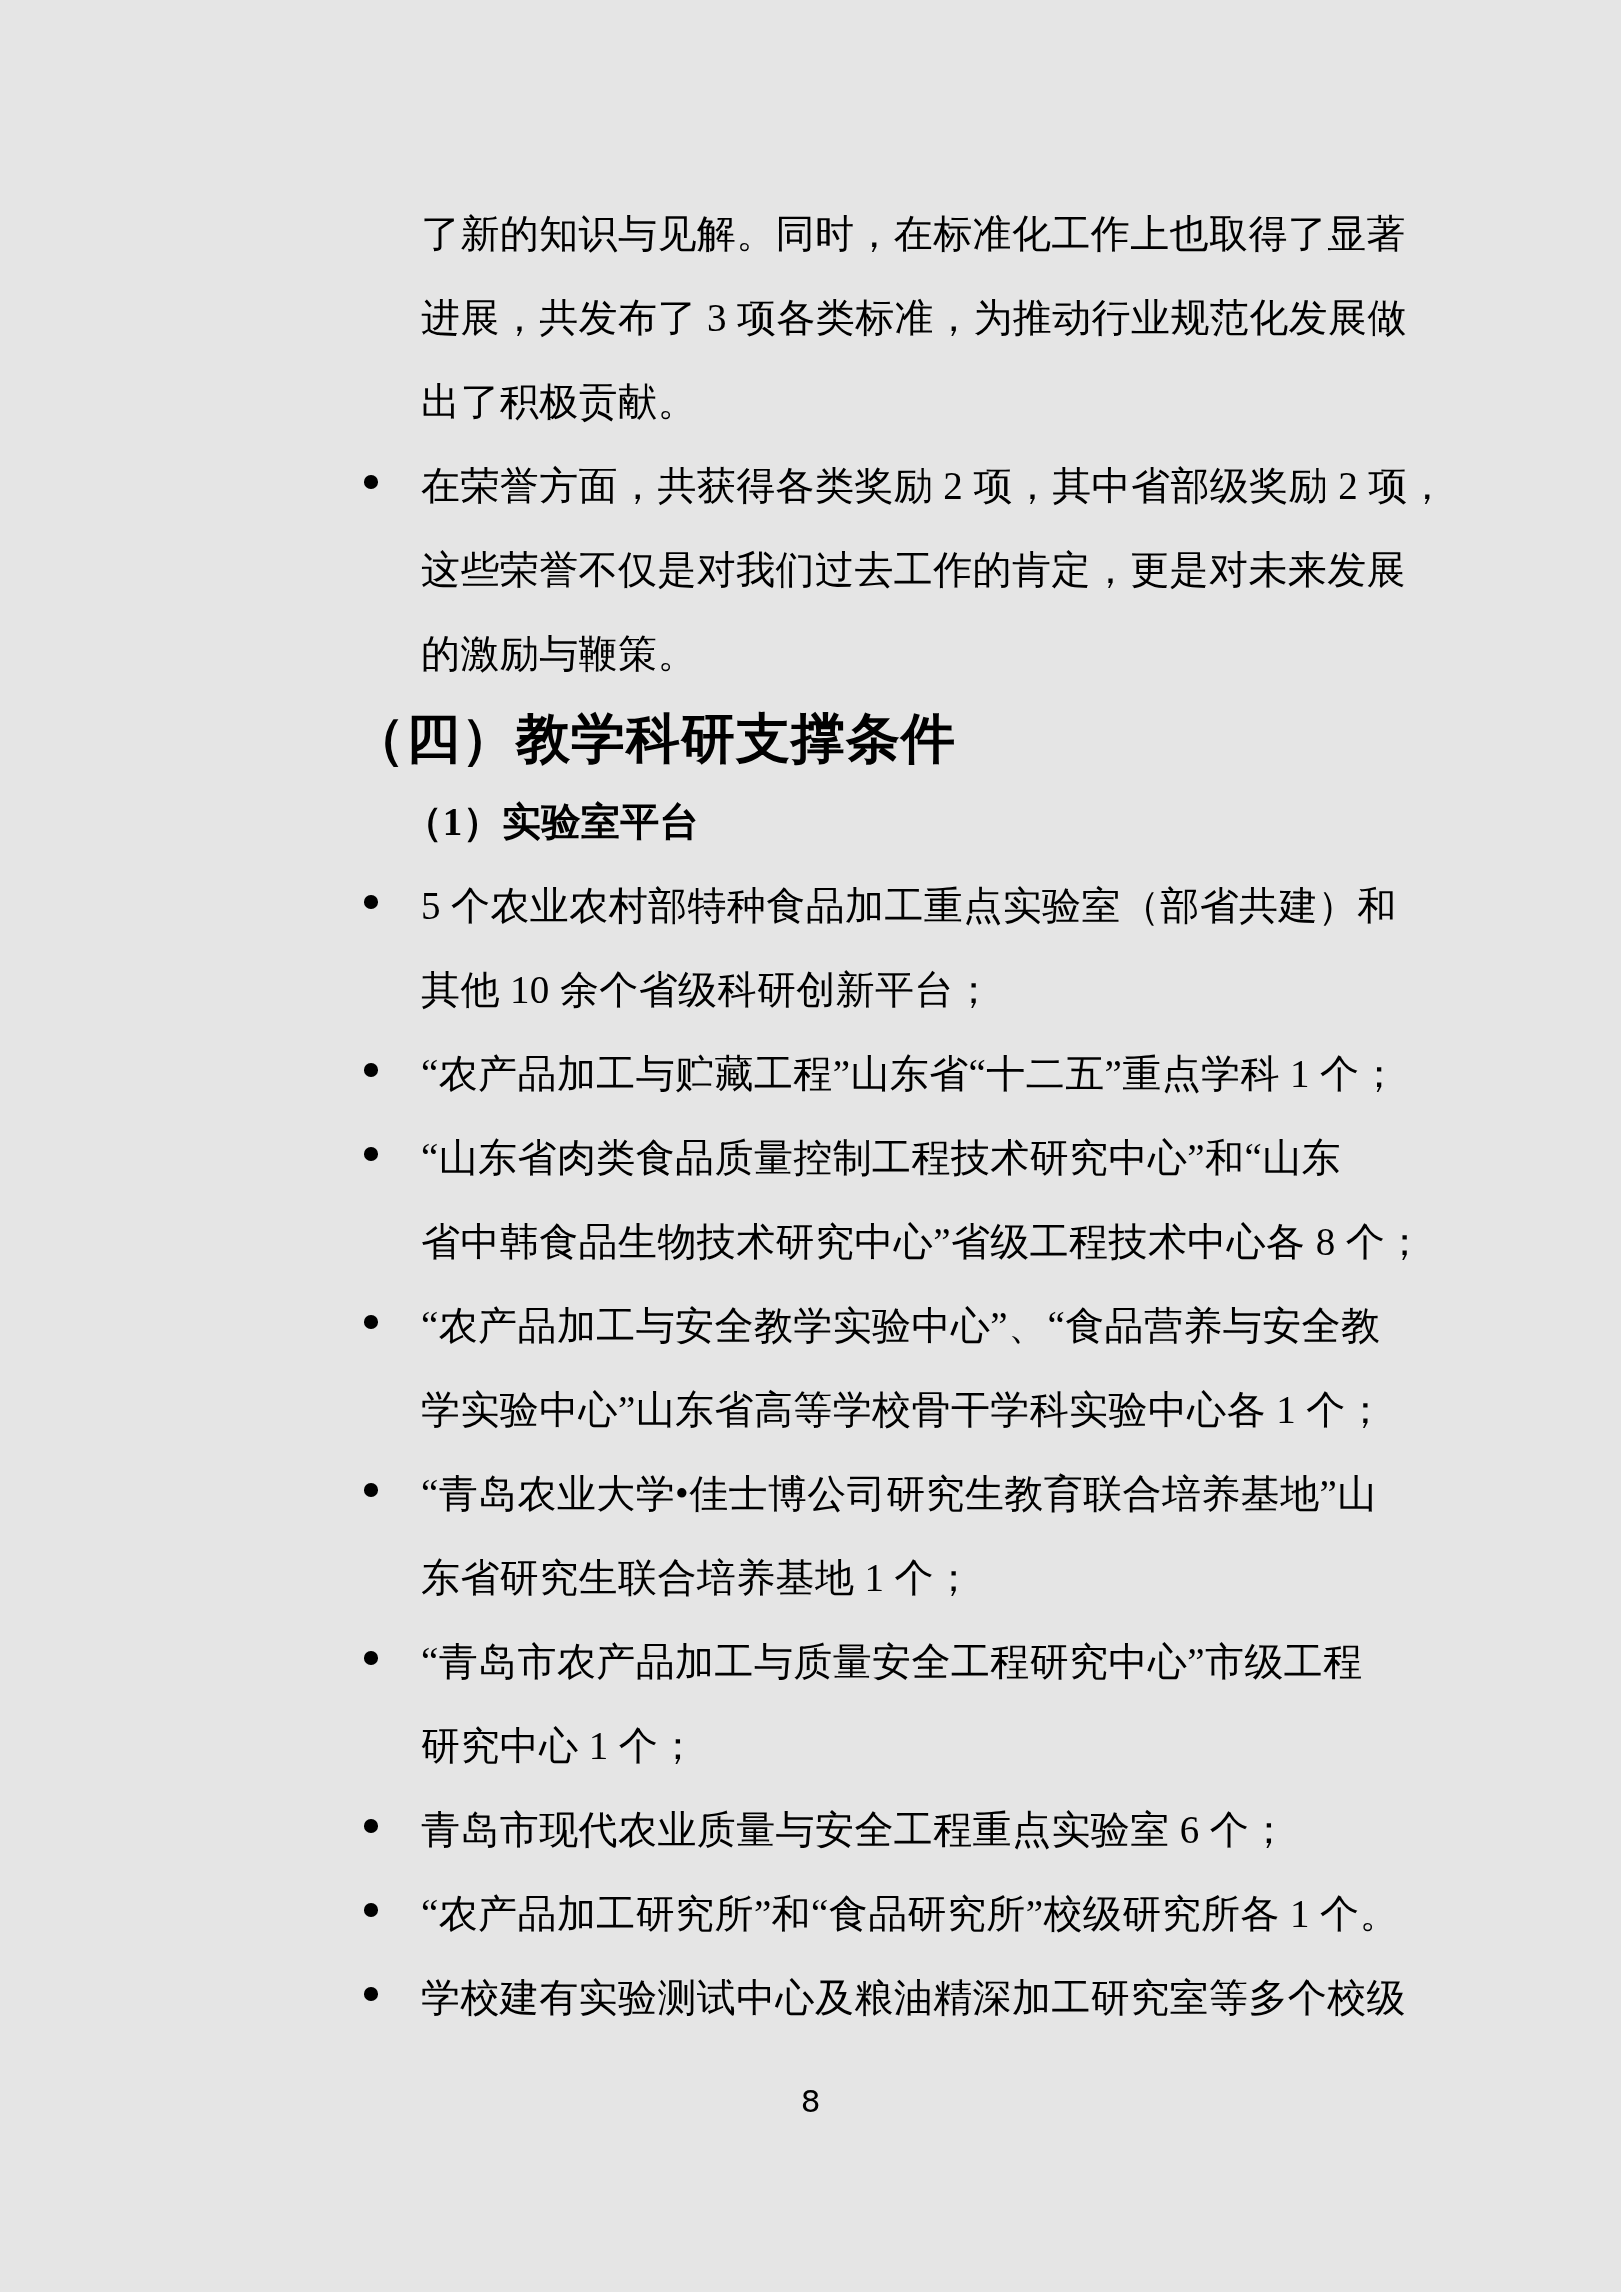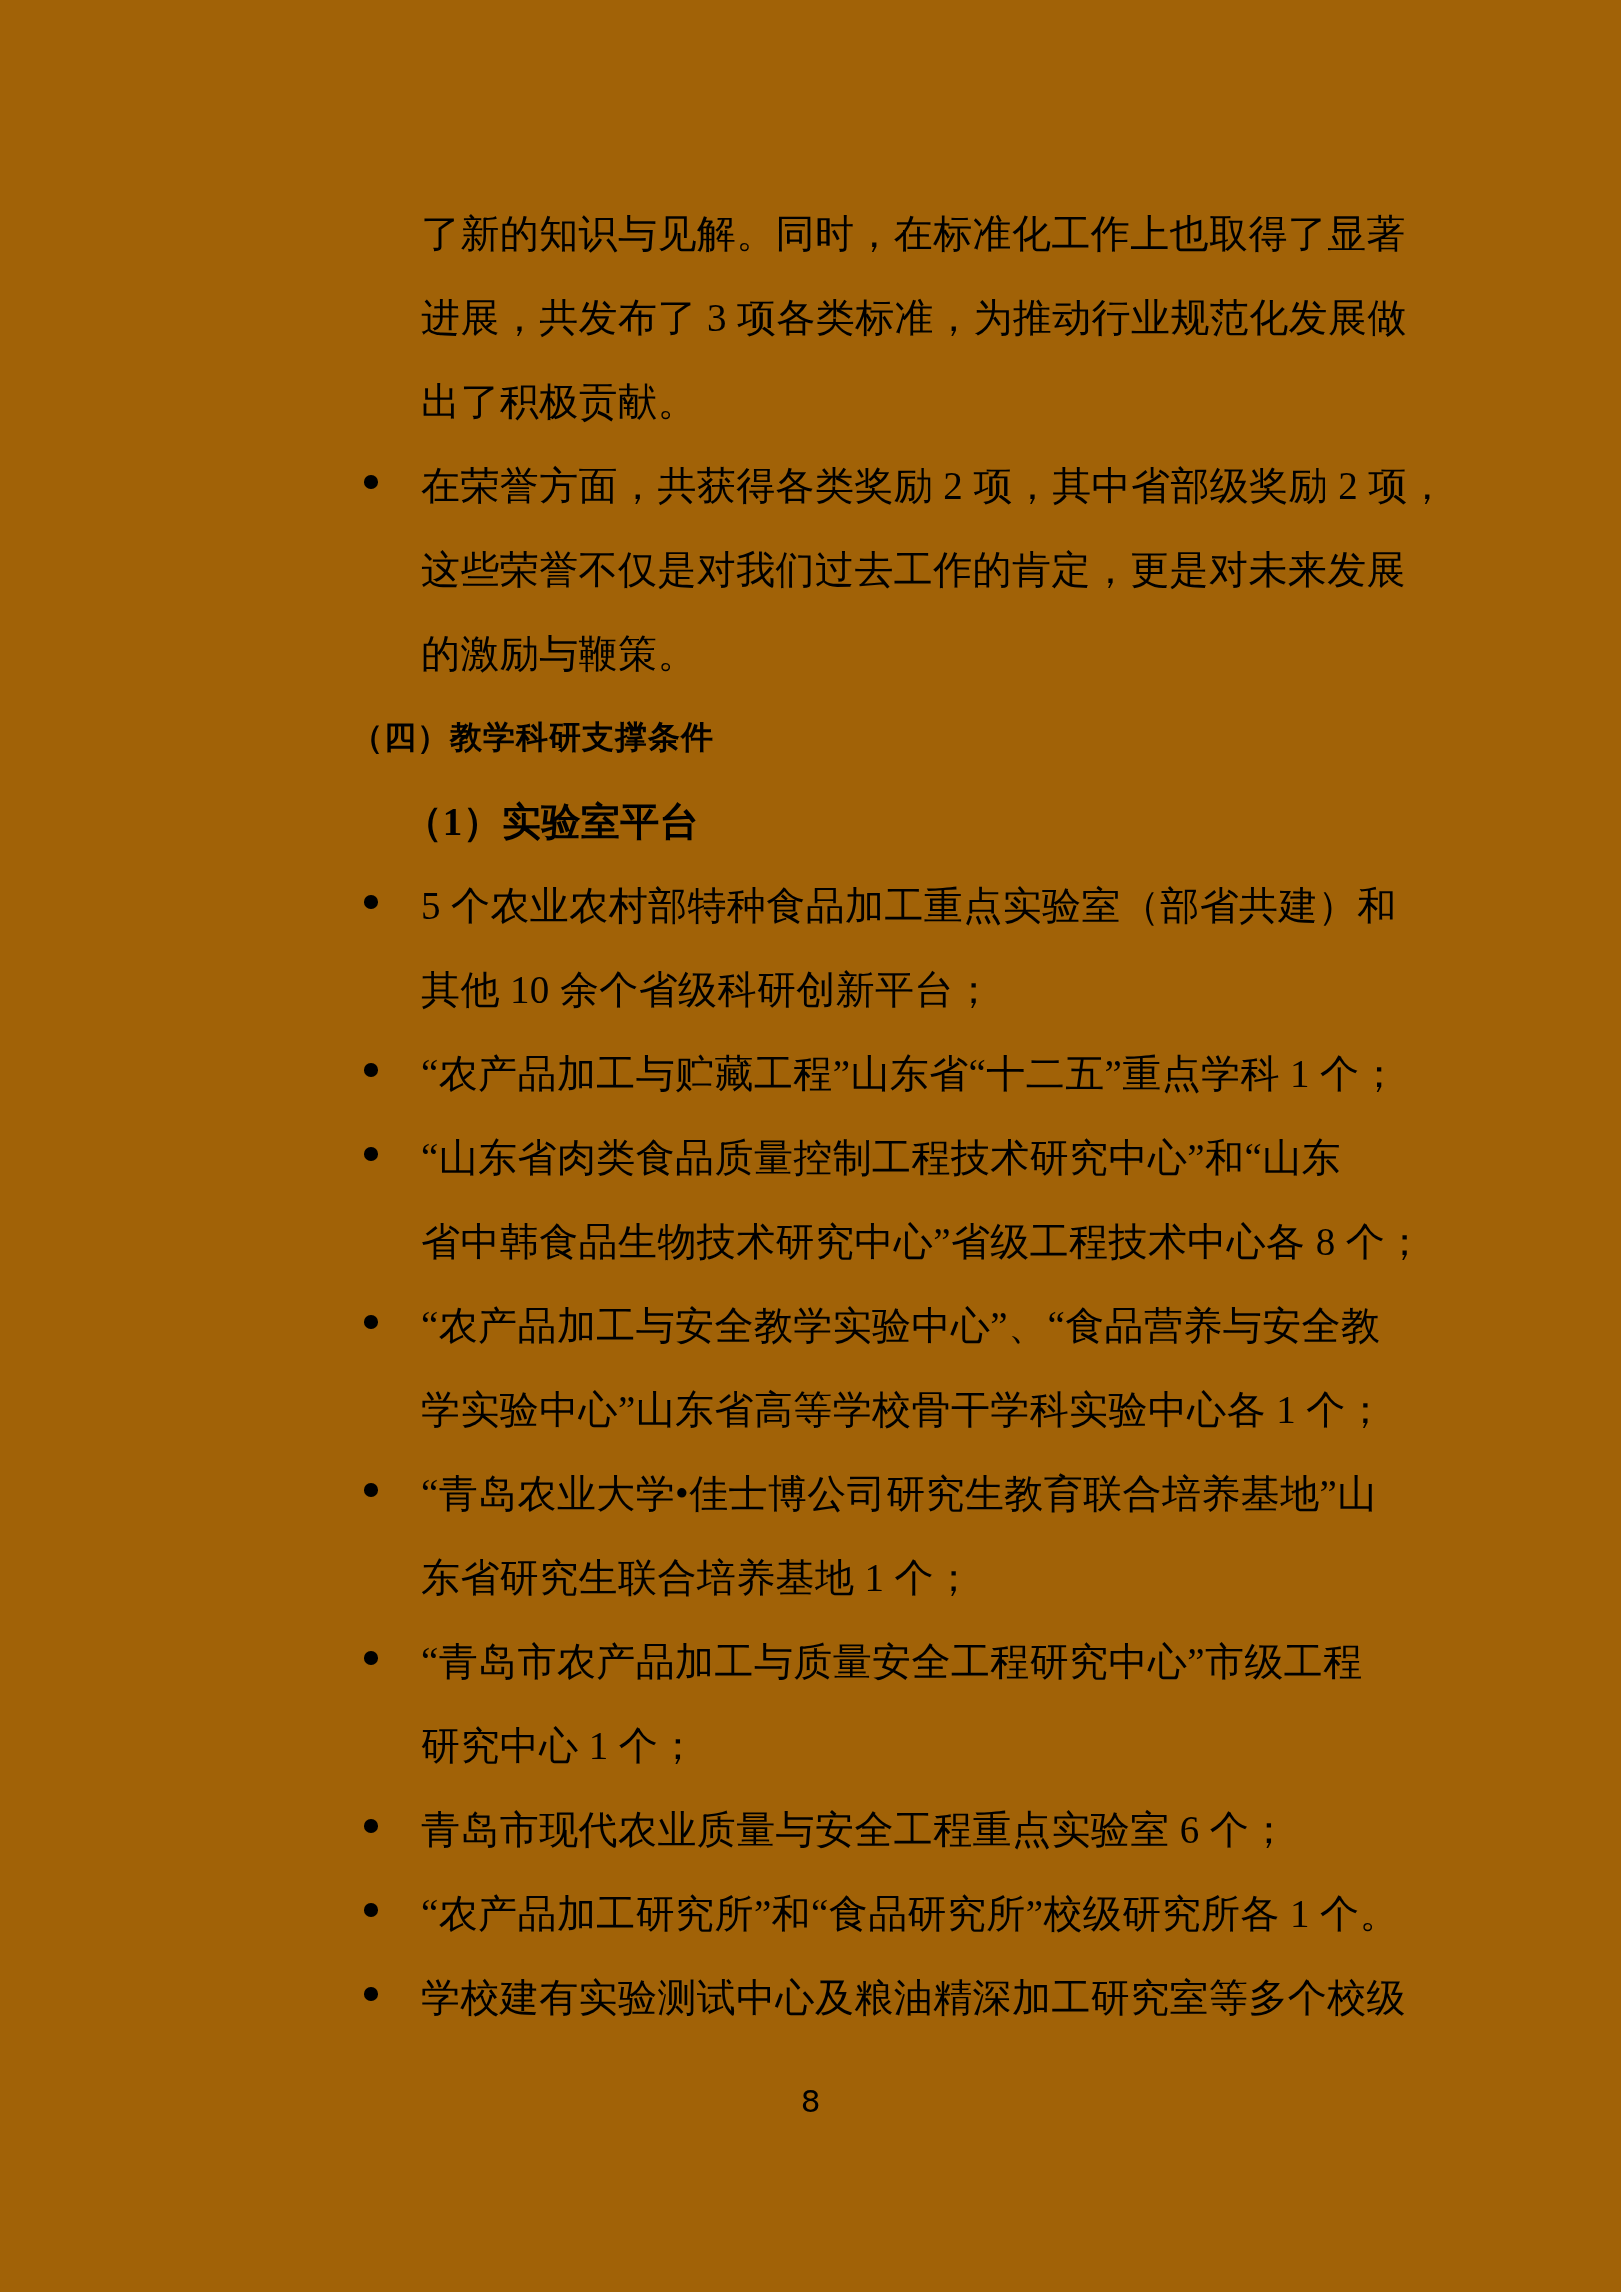--- a/index.html
+++ b/index.html
@@ -4,21 +4,21 @@
 <style>
   html, body {
     margin: 0;
     padding: 0;
     background: #ffffff;
   }
   .page {
     position: relative;
     width: 1621px;
     height: 2293px;
-    background: #a16207;
+    background: #e5e5e5;
     color: #000000;
     font-family: "Liberation Serif", "DejaVu Serif", serif;
     overflow: hidden;
   }
   .content {
     position: absolute;
     left: 421px;
     top: 188px;
     width: 990px;
   }
@@ -40,21 +40,21 @@
     left: -57px;
     top: 35px;
     width: 13.7px;
     height: 13.7px;
     background: #000000;
     border-radius: 50%;
   }
   .heading {
     margin-left: -70px;
     font-weight: bold;
-    font-size: 32px;
+    font-size: 54px;
     letter-spacing: 1px;
   }
   .sub {
     margin-left: -17.6px;
     font-weight: bold;
   }
   .pagenum {
     position: absolute;
     top: 2080px;
     left: 0;

